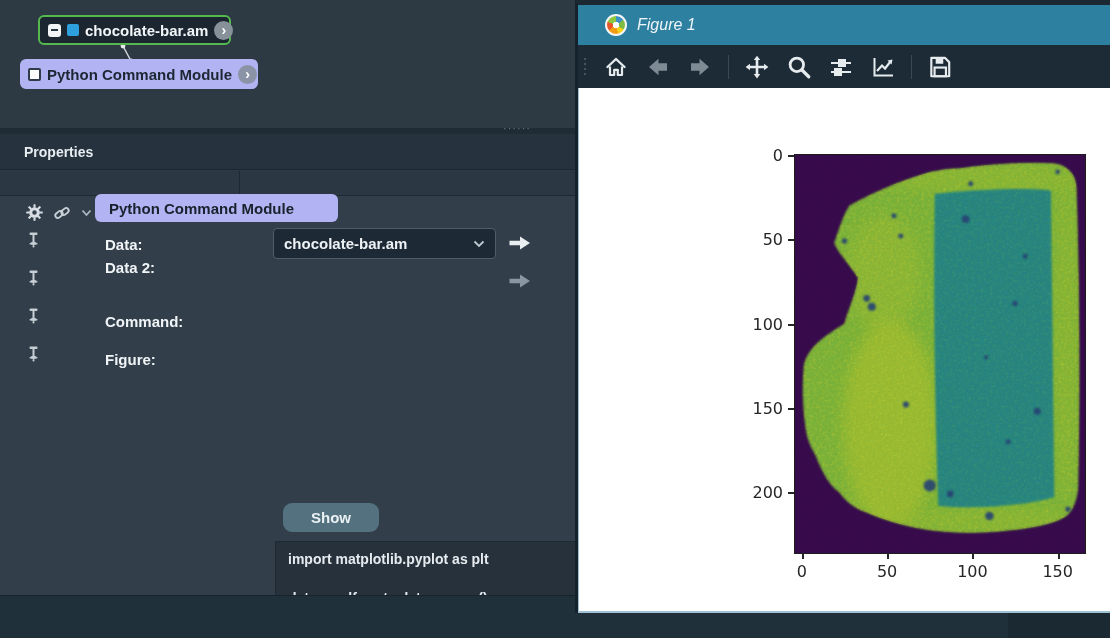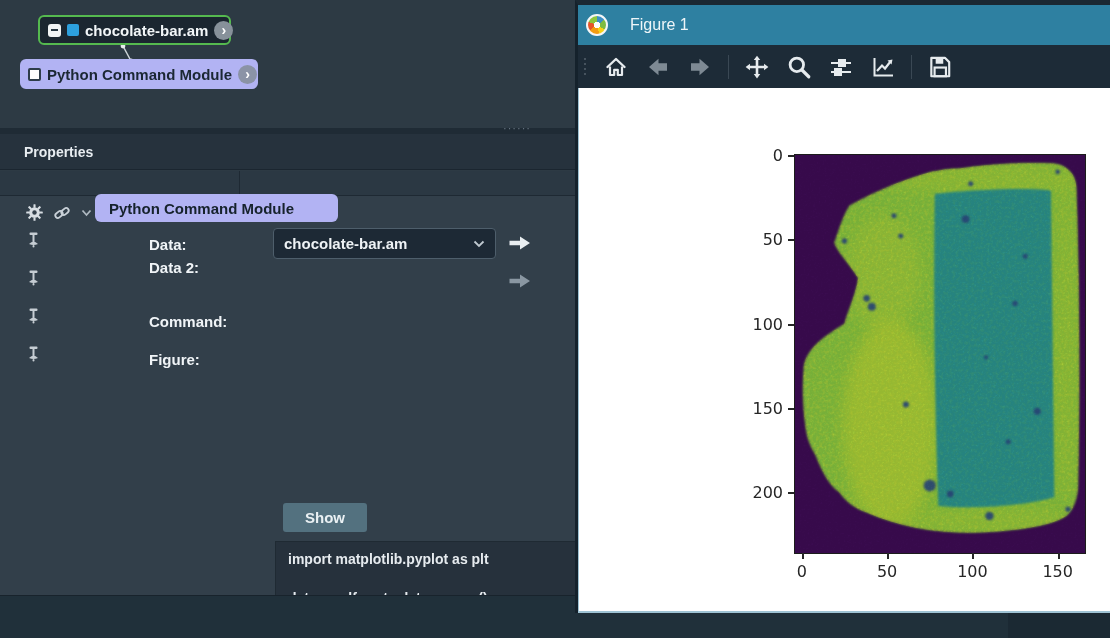--- a/index.html
+++ b/index.html
@@ -38,47 +38,47 @@
                      background:#2b3843; border-bottom:1px solid #1e2933; }
   .props-subheader .col-divider { position:absolute; left:239px; top:0; width:1px; height:25px; background:#1e2933; }
   .props-body { position:absolute; left:0; top:196px; width:575px; height:399px; background:#323f4a; }
 
   .hdr-icons { position:absolute; left:26px; top:8px; display:flex; align-items:center; gap:10px; }
   .badge { position:absolute; left:95px; top:-2px; width:243px; height:28px; background:#b2b3f3;
            border-radius:6px; display:flex; align-items:center; padding-left:14px; }
   .badge span { color:#16222c; font-size:15px; font-weight:700; }
 
   .pin { position:absolute; left:27px; }
-  .row-label { position:absolute; left:105px; color:#f0f4f7; font-size:15px; font-weight:700;margin-left:44px; }
+  .row-label { position:absolute; left:105px; color:#f0f4f7; font-size:15px; font-weight:700; }
 
   .combo { position:absolute; left:273px; width:223px; height:31px; background:#1d2935;
            border:1px solid #4e5e6b; border-radius:4px; display:flex; align-items:center;
            padding:0 10px; }
   .combo .val { color:#eef2f5; font-size:15px; font-weight:600; white-space:nowrap; }
   .combo svg { margin-left:auto; }
 
   .port-arrow { position:absolute; left:508px; width:24px; height:18px; }
 
-  .show-btn { position:absolute; left:283px; top:307px; width:84px; height:29px; background:#53717f;
-              border:none; border-radius:3px; color:#eaf1f4; font-size:15px; font-weight:600;
+  .show-btn { position:absolute; left:283px; top:307px; width:96px; height:29px; background:#53717f;
+              border:none; border-radius:9px; color:#eaf1f4; font-size:15px; font-weight:600;
               font-family:"Liberation Sans", sans-serif; }
 
   .cmd-box { position:absolute; left:275px; top:345px; width:310px; height:245px;
              background:#26313c; border:1px solid #1f2a33; padding:8px 12px;
              color:#e6ebef; font-size:14px; font-weight:600; line-height:1.4;
              font-family:"Liberation Sans", sans-serif; white-space:pre-wrap; overflow:hidden; }
 
   .footer { position:absolute; left:0; top:595px; width:1110px; height:43px; background:#20303a;
             border-top:1px solid #18232c; }
   .footer-corner { position:absolute; left:1008px; top:613px; width:102px; height:25px; background:#1b2933; }
 
   
   .fig-window { position:absolute; left:575px; top:0; width:535px; height:613px;
                 border-top:5px solid #1b2832; border-left:3px solid #15222c; background:#fff; }
-  .fig-titlebar { height:40px; background:#2e80a1; display:flex; align-items:center; padding-left:8px; gap:22px; }
+  .fig-titlebar { height:40px; background:#2e80a1; display:flex; align-items:center; padding-left:27px; gap:10px;font-style:italic; }
   .mpl-logo { width:22px; height:22px; border-radius:50%; border:2px solid #f4f6f7; flex:none;
               background:
                 radial-gradient(circle at 50% 50%, #ffffff 0 3px, rgba(255,255,255,0) 3.5px),
                 conic-gradient(#3d8fc4 0 55deg, #7dbb42 55deg 120deg, #f7d117 120deg 165deg,
                                #f39c12 165deg 235deg, #e6562a 235deg 290deg, #8dc63f 290deg 360deg); }
   .fig-title { color:#eef5f8; font-size:16px; }
   .fig-toolbar { height:43px; background:#1d2b37; display:flex; align-items:center; gap:14px; padding-left:6px; }
   .grip { display:flex; flex-direction:column; gap:3px; margin-right:2px; }
   .grip i { width:2px; height:2px; background:#55626d; border-radius:50%; }
   .tb-btn { width:28px; height:28px; display:flex; align-items:center; justify-content:center; flex:none; }

